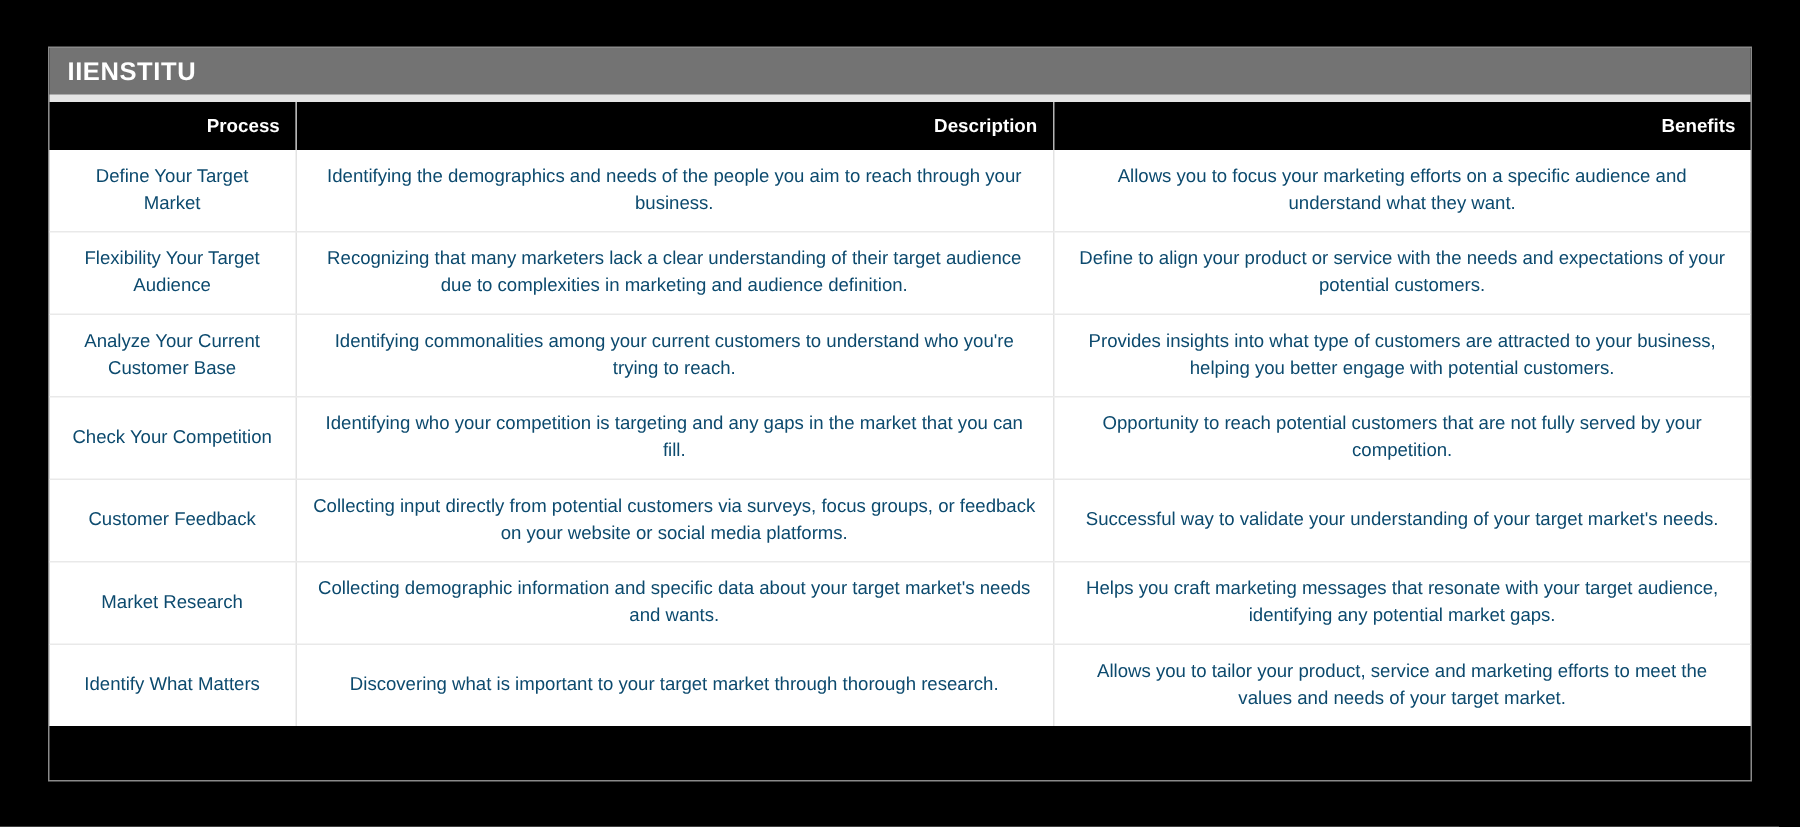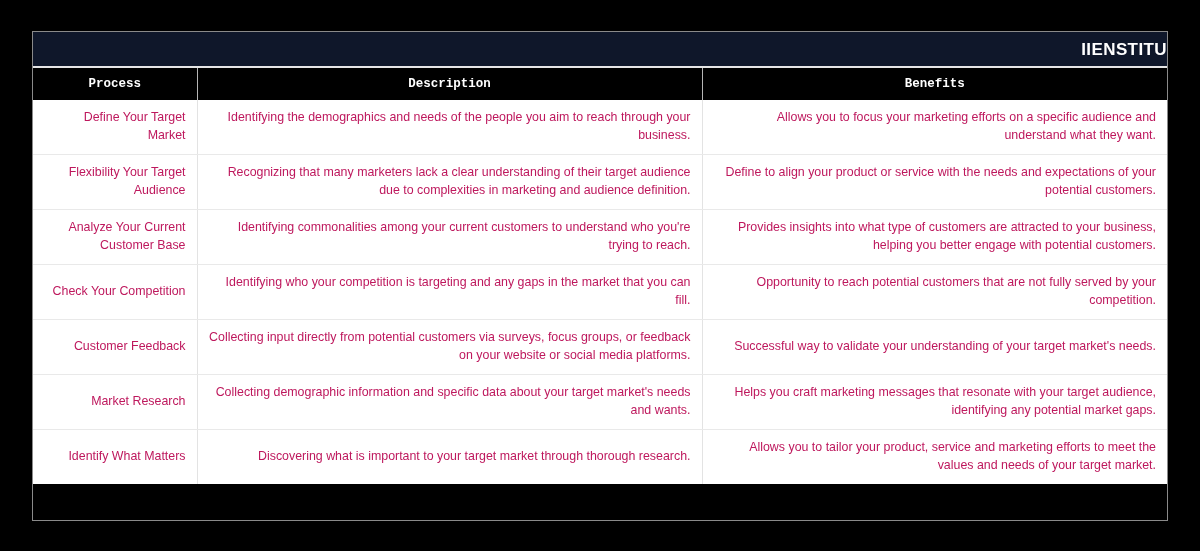--- a/index.html
+++ b/index.html
@@ -30,27 +30,26 @@
     width: 1136px;
     height: 490px;
     box-sizing: border-box;
     border: 1px solid #8a8a8a;
     background: #000000;
   }
 
   
   .brand-bar {
     height: 36px;
-    background: #0f172a;
+    background: #737373;
     display: flex;
     align-items: center;
     box-sizing: border-box;
     padding-left: 12px;
-    border-bottom: 2px solid #e5e5e5;
-    justify-content: flex-end;
+    border-bottom: 5px solid #e5e5e5;
   }
   .brand-title {
     color: #ffffff;
     font-size: 17px;
     font-weight: bold;
     letter-spacing: 0.4px;
     line-height: 1;
   }
 
   
@@ -59,37 +58,36 @@
     border-collapse: collapse;
     table-layout: fixed;
     background: #ffffff;
   }
 
   table.data-table thead th {
     background: #000000;
     color: #ffffff;
     font-size: 12.5px;
     font-weight: bold;
-    text-align: center;
+    text-align: right;
     padding: 9px 10px 9px 10px;
     border-right: 1px solid #b5b5b5;
     vertical-align: middle;
     box-sizing: border-box;
-    font-family: Liberation Mono, monospace;
   }
   table.data-table thead th:last-child {
     border-right: none;
   }
 
   table.data-table tbody td {
     background: #ffffff;
-    color: #be185d;
+    color: #0c4a6e;
     font-size: 12.4px;
     line-height: 1.45;
-    text-align: right;
+    text-align: center;
     padding: 9px 11px 9px 11px;
     border-right: 1px solid #e3e3e3;
     border-bottom: 1px solid #e9e9e9;
     vertical-align: middle;
     box-sizing: border-box;
   }
   table.data-table tbody td:last-child {
     border-right: none;
     margin-left: 42px;
   }

